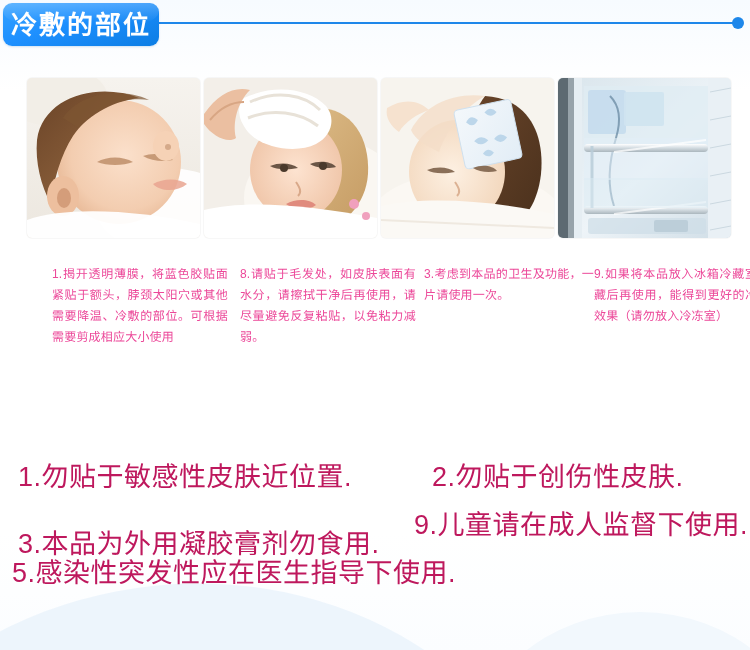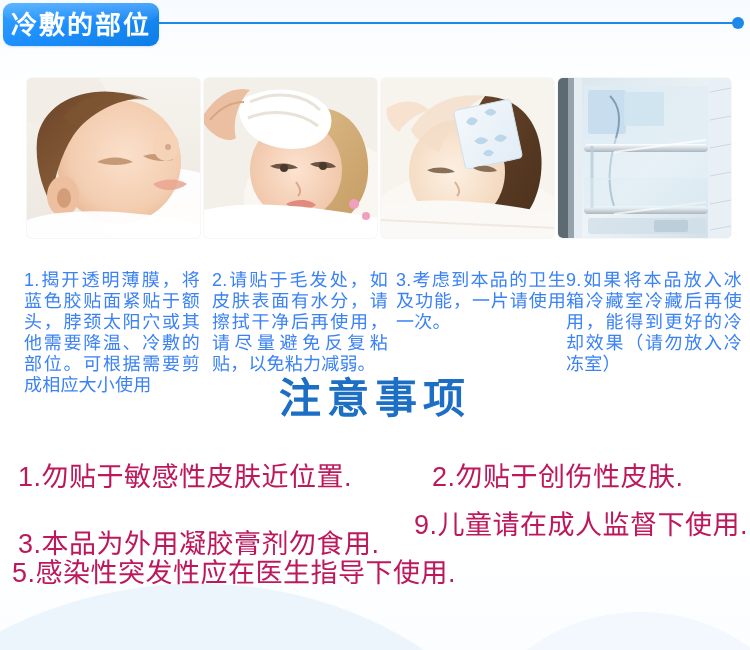--- a/index.html
+++ b/index.html
@@ -136,25 +136,26 @@
   
   .captions {
     position: absolute;
     left: 0;
     top: 252px;
     width: 750px;
   }
   .caption {
     position: absolute;
     top: 0;
-    color: #3b82f6;
-    font-size: 18px;
+    color: #ec4899;
+    font-size: 12px;
     line-height: 21px;
     letter-spacing: .2px;
     text-align: justify;
+    margin-left: 28px;
   }
   .caption-1 { left: 24px; width: 176px; }
   .caption-2 { left: 212px; width: 176px; }
   .caption-3 { left: 396px; width: 170px; }
   .caption-4 { left: 566px; width: 176px; }
 
   
   .notice-title {
     position: absolute;
     left: 0;
@@ -356,26 +357,25 @@
         <rect x="26" y="100" width="124" height="30" fill="#dcebf4" opacity=".5"></rect>
         <rect x="30" y="140" width="118" height="16" rx="3" fill="#cddde7" opacity=".7"></rect>
         <rect x="96" y="142" width="34" height="12" rx="2" fill="#b6c9d5" opacity=".8"></rect>
       </svg>
     </div>
 
   </div>
 
   <div class="captions">
     <p class="caption caption-1">1.揭开透明薄膜，将蓝色胶贴面紧贴于额头，脖颈太阳穴或其他需要降温、冷敷的部位。可根据需要剪成相应大小使用</p>
-    <p class="caption caption-2">2.请贴于毛发处，如皮肤表面有水分，请擦拭干净后再使用，请尽量避免反复粘贴，以免粘力减弱。</p>
+    <p class="caption caption-2">8.请贴于毛发处，如皮肤表面有水分，请擦拭干净后再使用，请尽量避免反复粘贴，以免粘力减弱。</p>
     <p class="caption caption-3">3.考虑到本品的卫生及功能，一片请使用一次。</p>
     <p class="caption caption-4">9.如果将本品放入冰箱冷藏室冷藏后再使用，能得到更好的冷却效果（请勿放入冷冻室）</p>
   </div>
 
-  <div class="notice-title">注意事项</div>
 
   <div class="warnings">
     <div class="warn warn-1">1.勿贴于敏感性皮肤近位置.</div>
     <div class="warn warn-2">2.勿贴于创伤性皮肤.</div>
     <div class="warn warn-3">3.本品为外用凝胶膏剂勿食用.</div>
     <div class="warn warn-4">9.儿童请在成人监督下使用.</div>
     <div class="warn warn-5">5.感染性突发性应在医生指导下使用.</div>
   </div>
 
 </div>

